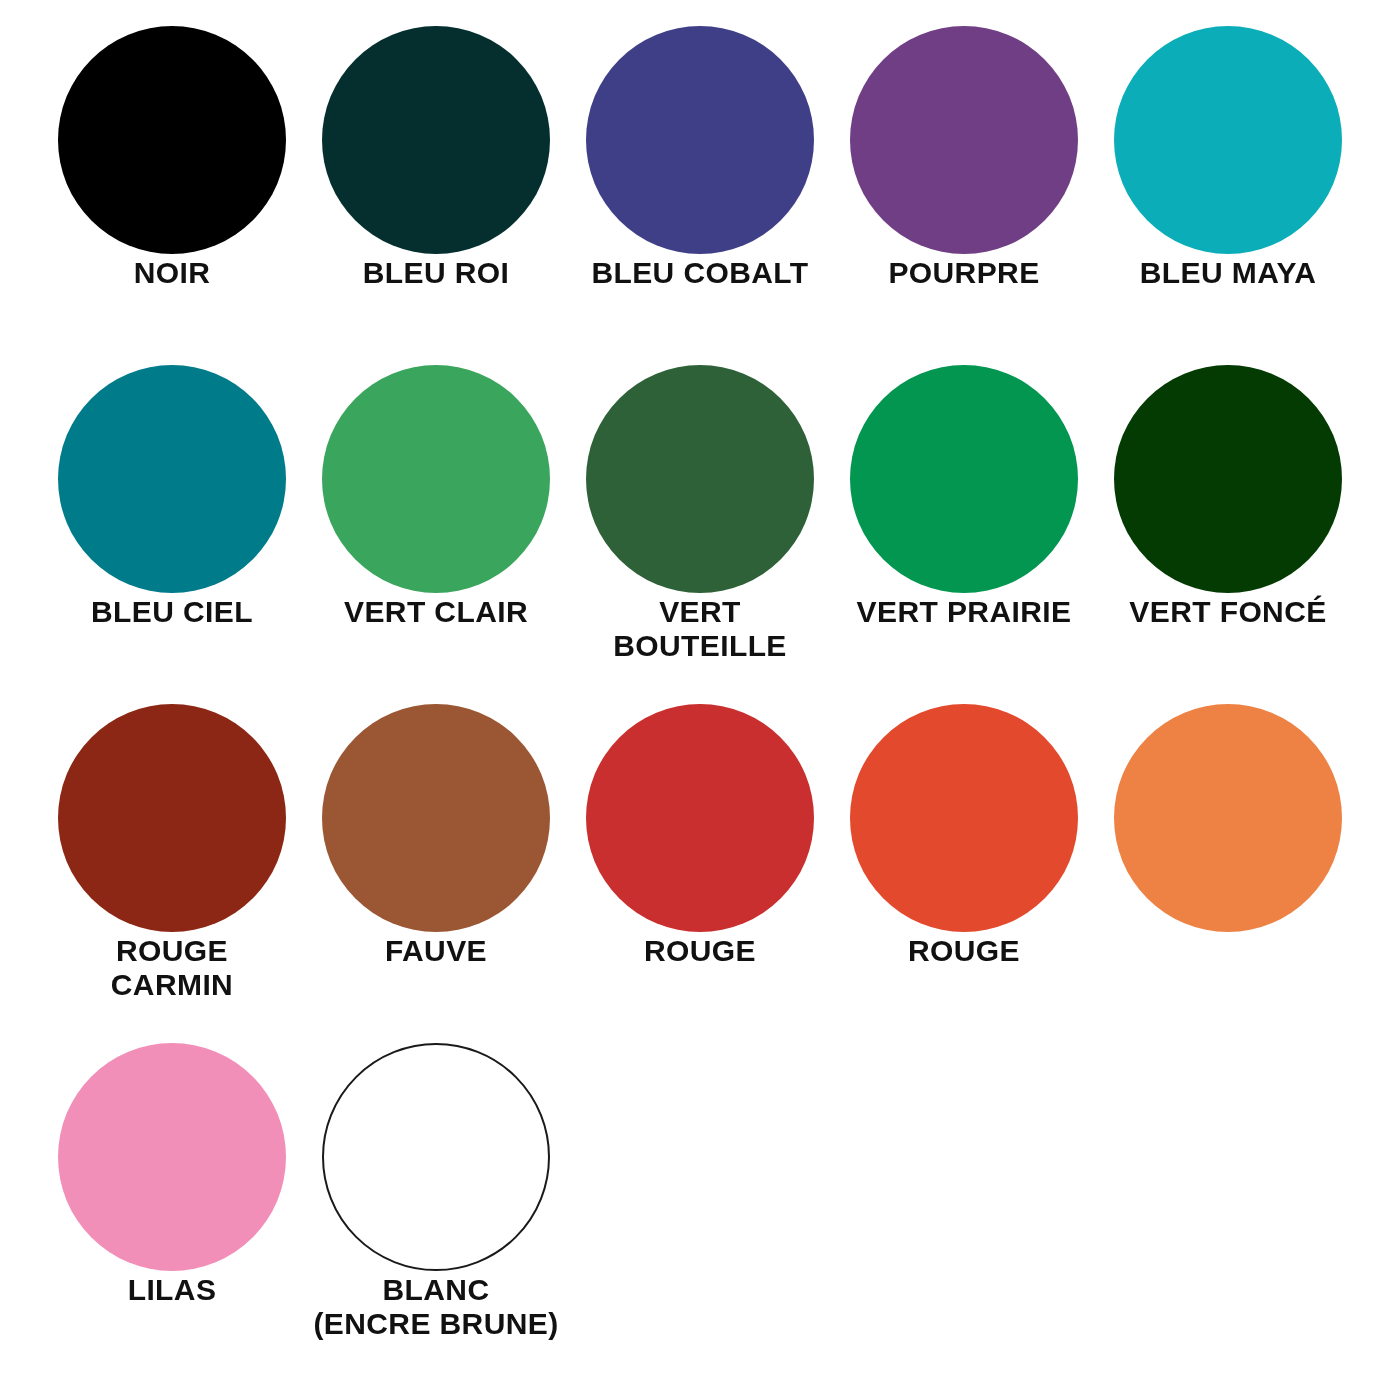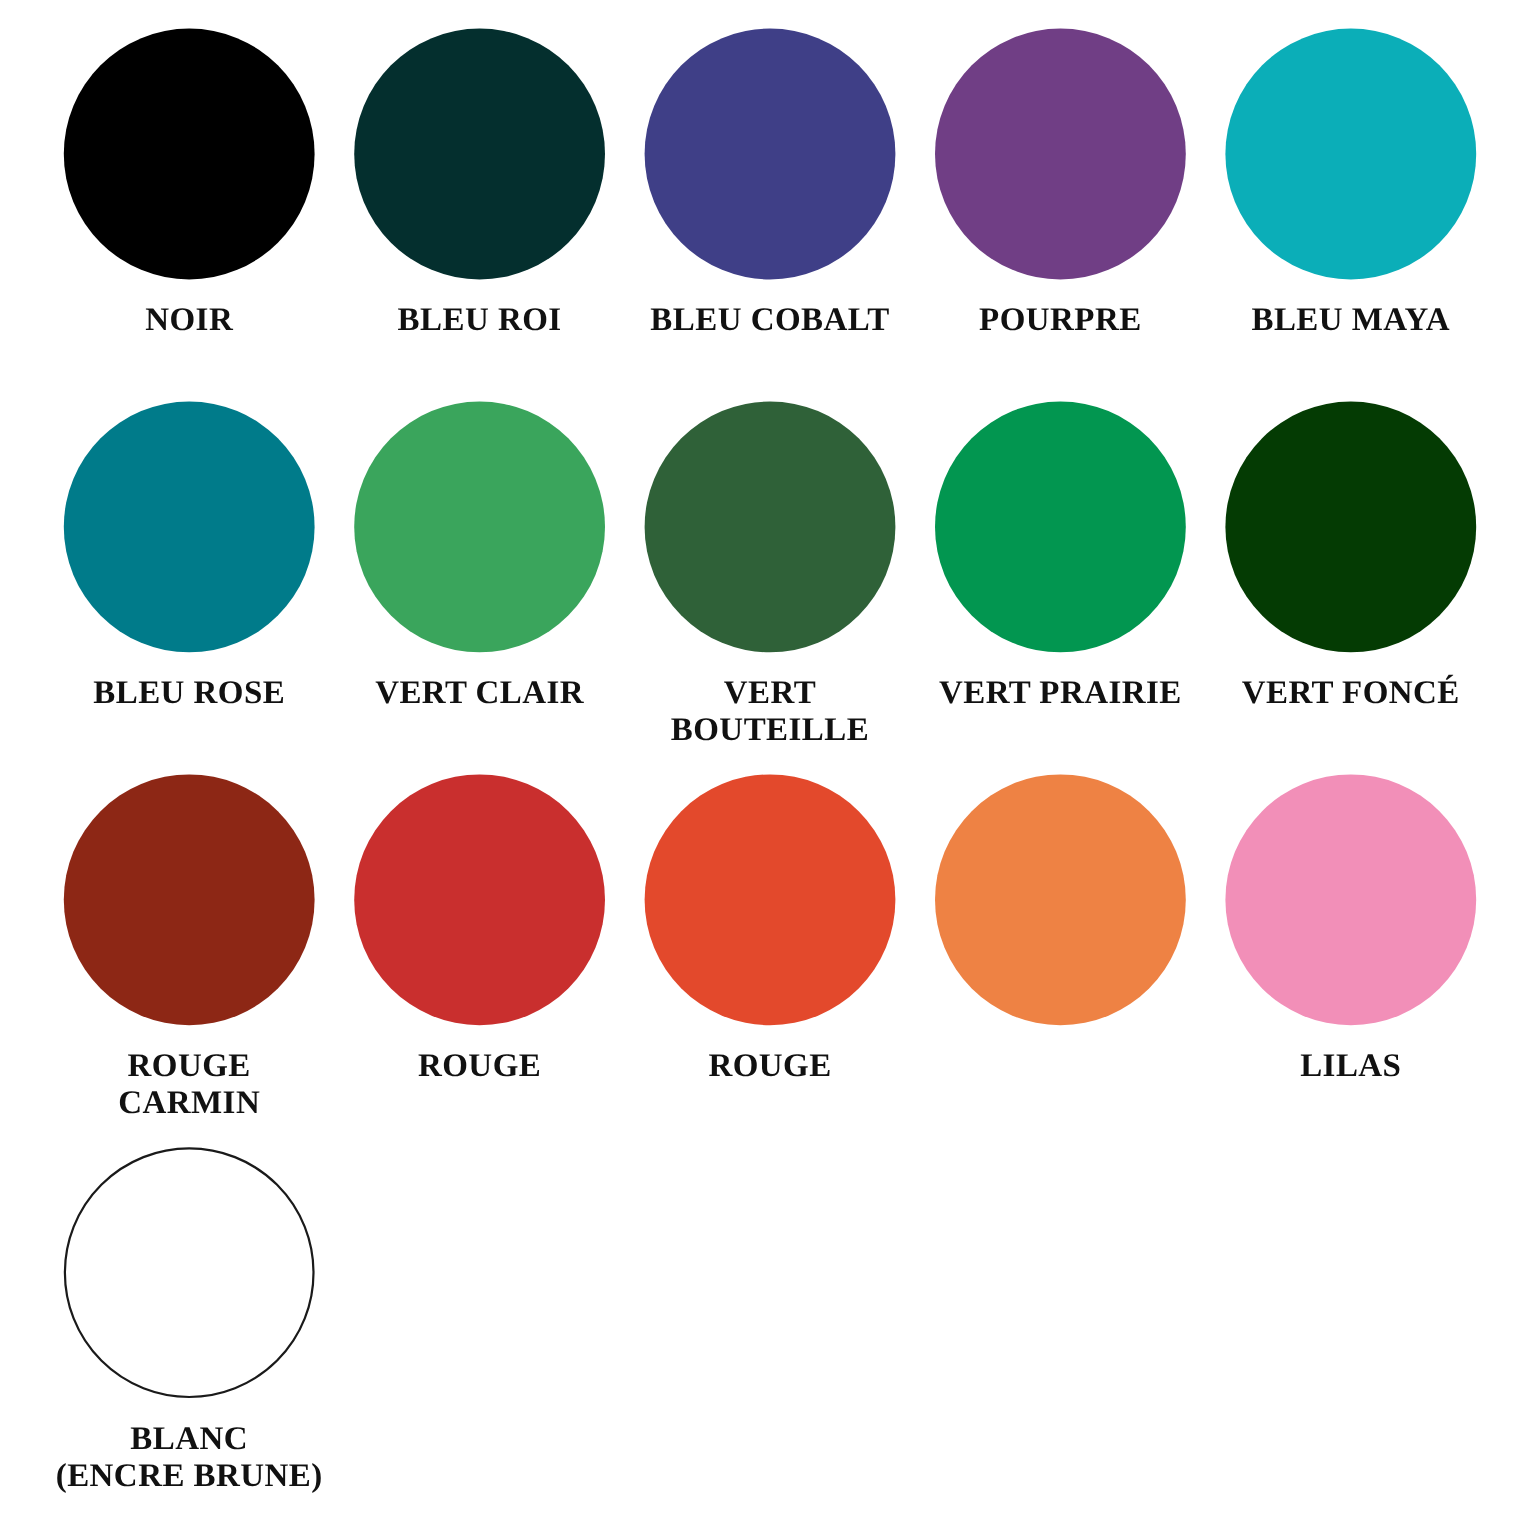--- a/index.html
+++ b/index.html
@@ -41,30 +41,29 @@
     flex: 0 0 auto;
   }
 
   .swatch-disc.outlined {
     border: 2px solid #1a1a1a;
     width: 224px;
     height: 224px;
   }
 
   .swatch-label {
-    margin-top: 20px;
+    margin-top: 2px;
     text-align: center;
     font-size: 30px;
     font-weight: bold;
     letter-spacing: 0.4px;
     line-height: 1.12;
     color: #111111;
     white-space: pre-line;
     max-width: 270px;
-    font-family: Liberation Serif, serif;
   }
 </style>
 </head>
 <body style="background-color: rgb(255, 255, 255);">
 
 <div id="palette-grid">
     <div class="swatch-cell">
       <div class="swatch-disc" style="background-color: rgb(0, 0, 0);"></div>
       <div class="swatch-label">NOIR</div>
     </div>
@@ -79,21 +78,21 @@
     <div class="swatch-cell">
       <div class="swatch-disc" style="background-color: rgb(112, 62, 133);"></div>
       <div class="swatch-label">POURPRE</div>
     </div>
     <div class="swatch-cell">
       <div class="swatch-disc" style="background-color: rgb(11, 174, 184);"></div>
       <div class="swatch-label">BLEU MAYA</div>
     </div>
     <div class="swatch-cell">
       <div class="swatch-disc" style="background-color: rgb(0, 123, 138);"></div>
-      <div class="swatch-label">BLEU ROSE</div>
+      <div class="swatch-label">BLEU CIEL</div>
     </div>
     <div class="swatch-cell">
       <div class="swatch-disc" style="background-color: rgb(58, 165, 92);"></div>
       <div class="swatch-label">VERT CLAIR</div>
     </div>
     <div class="swatch-cell">
       <div class="swatch-disc" style="background-color: rgb(47, 97, 56);"></div>
       <div class="swatch-label">VERT
 BOUTEILLE</div>
     </div>
@@ -104,20 +103,24 @@
     <div class="swatch-cell">
       <div class="swatch-disc" style="background-color: rgb(4, 59, 3);"></div>
       <div class="swatch-label">VERT FONCÉ</div>
     </div>
     <div class="swatch-cell">
       <div class="swatch-disc" style="background-color: rgb(141, 39, 21);"></div>
       <div class="swatch-label">ROUGE
 CARMIN</div>
     </div>
     <div class="swatch-cell">
+      <div class="swatch-disc" style="background-color: rgb(155, 86, 52);"></div>
+      <div class="swatch-label">FAUVE</div>
+    </div>
+    <div class="swatch-cell">
       <div class="swatch-disc" style="background-color: rgb(201, 47, 46);"></div>
       <div class="swatch-label">ROUGE</div>
     </div>
     <div class="swatch-cell">
       <div class="swatch-disc" style="background-color: rgb(227, 73, 44);"></div>
       <div class="swatch-label">ROUGE</div>
     </div>
     <div class="swatch-cell">
       <div class="swatch-disc" style="background-color: rgb(238, 130, 68);"></div>
     </div>

